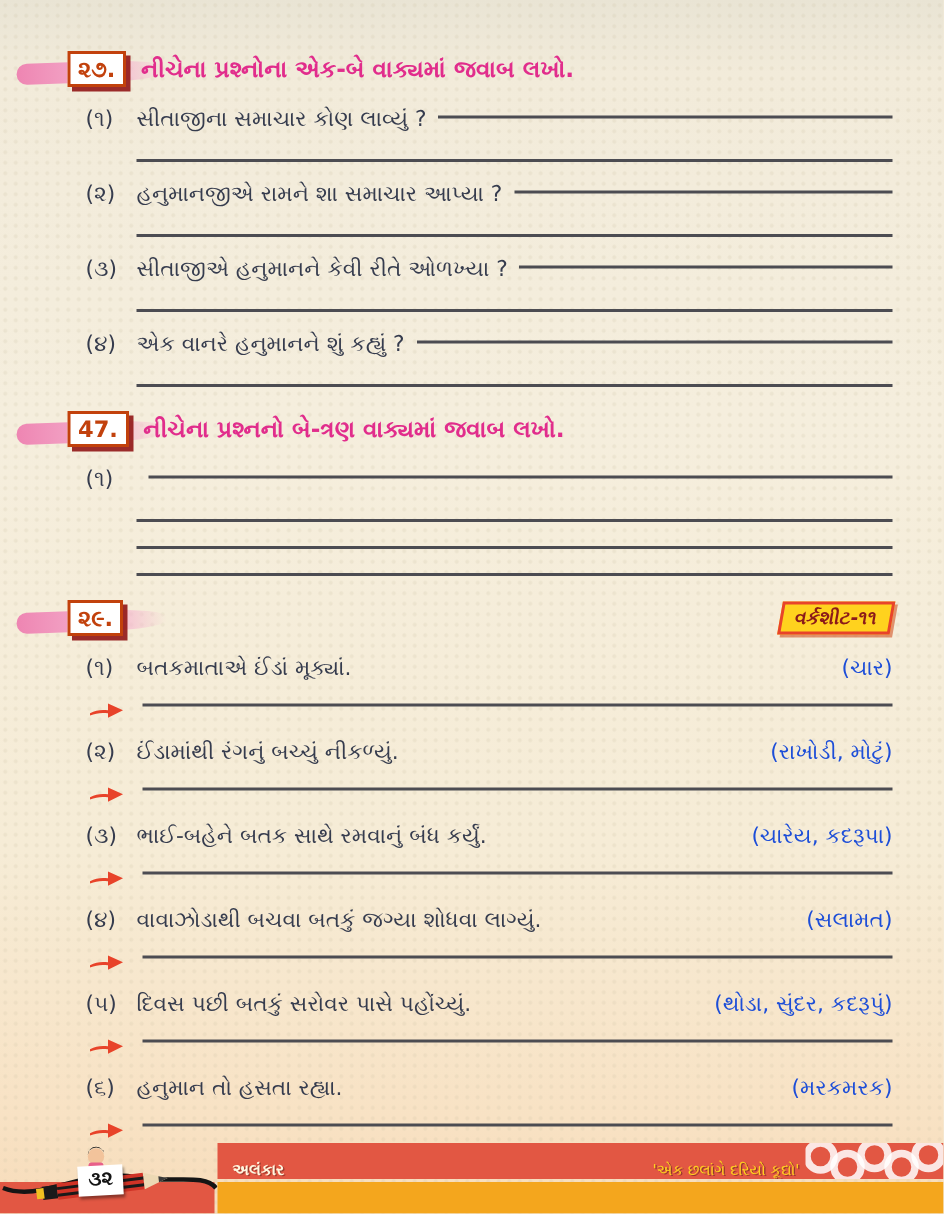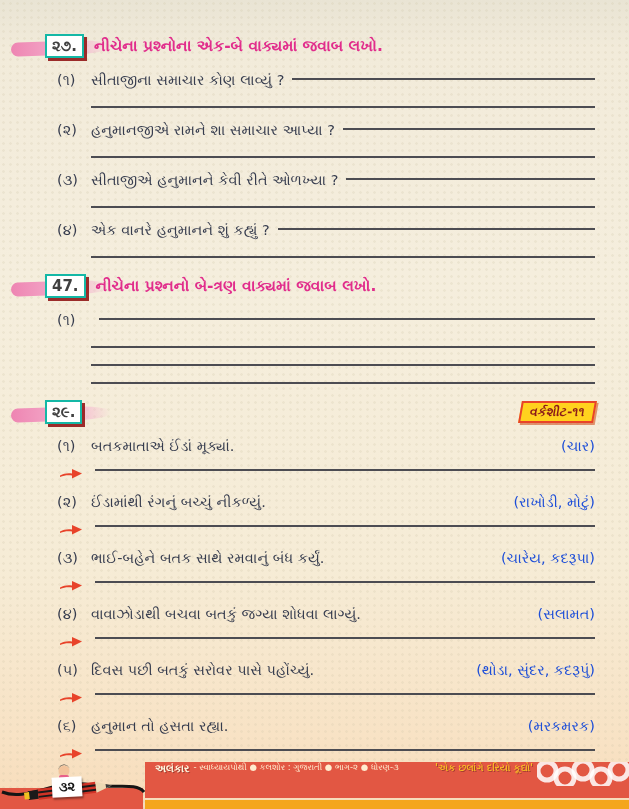--- a/index.html
+++ b/index.html
@@ -12,23 +12,23 @@
       linear-gradient(180deg,#e9e4d4 0%,#f2ebdA 6%,#f5eedd 34%,#f6ecd6 70%,#f8e2c4 92%,#f7dcba 100%);
     background-size:7px 7px,100% 100%;
   }
   .content{position:absolute;top:34px;left:45px;right:34px;}
 
   
   .sec-head{position:relative;display:flex;align-items:center;margin-bottom:12px;}
   .swoosh{position:absolute;left:-34px;top:7px;width:100px;height:14px;z-index:0;
     background:linear-gradient(90deg,#ee85b2 0%,#f5b3cf 60%,rgba(245,179,207,0));
     border-radius:10px 60% 60% 10px;transform:rotate(-2deg);}
-  .numbox{position:relative;z-index:1;background:#ffffff;border:2px solid #14b8a6;
+  .numbox{position:relative;z-index:1;background:#ffffff;border:2px solid #c2410c;
     box-shadow:3px 3px 0 rgba(145,22,22,0.9);padding:0 5px;font-weight:bold;
-    color:#404040;font-size:15px;line-height:20px;}
+    color:#c2410c;font-size:15px;line-height:20px;}
   .sec-title{position:relative;z-index:1;color:#e12d8c;font-weight:bold;font-size:15.5px;margin-left:10px;}
   .badge{margin-left:auto;position:relative;z-index:1;background:#ffd21e;border:2px solid #e8432a;
     color:#8b1a1a;font-weight:bold;font-size:12.5px;padding:1px 8px;transform:skewX(-10deg);
     box-shadow:2px 2px 0 rgba(205,70,20,0.55);white-space:nowrap;}
 
   
   .qunit{margin-bottom:12px;}
   .qrow{display:flex;align-items:baseline;font-size:14.5px;line-height:20px;color:#363c4e;margin-left:12px;}
   .qnum{width:34px;flex:none;}
   .qtext{white-space:nowrap;}
@@ -45,21 +45,21 @@
 
   
   .footer{position:absolute;left:0;right:0;bottom:0;height:47px;}
   .footer-left{position:absolute;left:0;bottom:0;width:145px;height:47px;}
   .footer-left-red{position:absolute;left:0;bottom:0;width:143px;height:21px;background:#e25743;}
   .illus{position:absolute;left:0;bottom:0;}
   .pagenum{position:absolute;left:52px;bottom:12px;background:#ffffff;padding:0 7px;line-height:20px;
     font-weight:bold;font-size:13px;color:#141414;transform:rotate(-3deg);
     box-shadow:1px 2px 2px rgba(0,0,0,0.4);}
   .footer-right{position:absolute;left:145px;right:0;bottom:0;height:47px;}
-  .bar-red{position:relative;height:36px;background:#e25743;display:flex;align-items:flex-start;
+  .bar-red{position:relative;height:24px;background:#e25743;display:flex;align-items:flex-end;
     padding:0 0 0 10px;overflow:hidden;}
   .bar-orange{height:21px;margin-top:2px;background:#f4a61d;}
   .brand{font-weight:bold;color:#fff7e0;font-size:10.5px;text-shadow:1px 1px 0 rgba(0,0,0,0.3);white-space:nowrap;}
   .series{color:#ffeccf;font-size:8.5px;margin-left:4px;white-space:nowrap;}
   .lesson{color:#ffd21e;font-weight:normal;font-size:10px;text-shadow:1px 1px 0 rgba(0,0,0,0.35);
     margin-left:auto;white-space:nowrap;}
   .rings{flex:none;margin-left:4px;display:block;}
 </style>
 </head>
 <body>
@@ -243,21 +243,20 @@
         <rect x="65" y="21" width="4" height="6" fill="#4468b8"></rect>
         <rect x="58" y="26" width="6" height="3" fill="#eeeeee"></rect>
         <rect x="65" y="26" width="6" height="3" fill="#eeeeee"></rect>
       </g>
     </svg>
     <div class="pagenum">૩૨</div>
   </div>
   <div class="footer-right">
     <div class="bar-red">
       <span class="brand">અલંકાર</span>
-      <span class="series">- સ્વાધ્યાયપોથી ● કલશોર : ગુજરાતી ● ભાગ-૨ ● ધોરણ-૩</span>
       <span class="lesson">'એક છલાંગે દરિયો કૂદ્યો'</span>
       <svg class="rings" width="92" height="24" viewBox="0 0 92 24">
         <circle cx="10" cy="9" r="9" stroke="#ffffff" stroke-width="5" fill="none" opacity="0.85"></circle>
         <circle cx="28" cy="16" r="9" stroke="#ffffff" stroke-width="5" fill="none" opacity="0.85"></circle>
         <circle cx="46" cy="8" r="9" stroke="#ffffff" stroke-width="5" fill="none" opacity="0.85"></circle>
         <circle cx="64" cy="16" r="9" stroke="#ffffff" stroke-width="5" fill="none" opacity="0.85"></circle>
         <circle cx="82" cy="8" r="9" stroke="#ffffff" stroke-width="5" fill="none" opacity="0.85"></circle>
       </svg>
     </div>
     <div class="bar-orange"></div>

